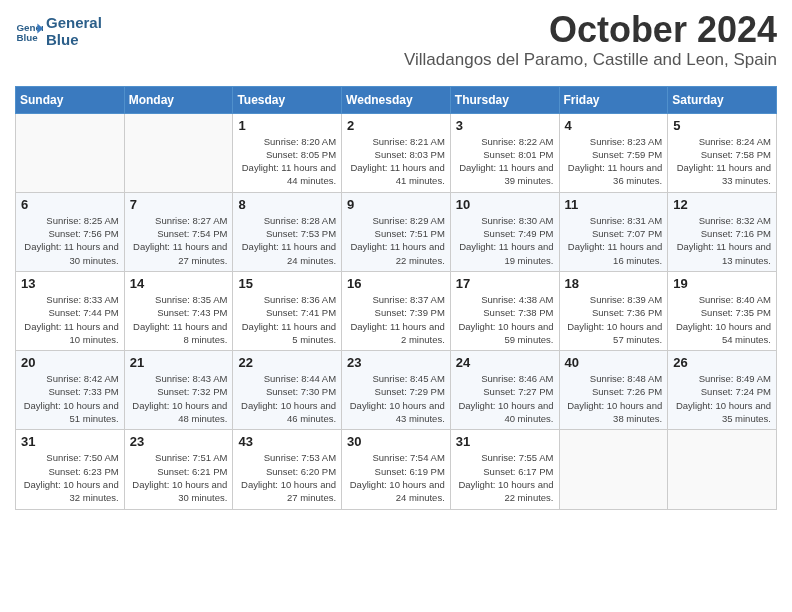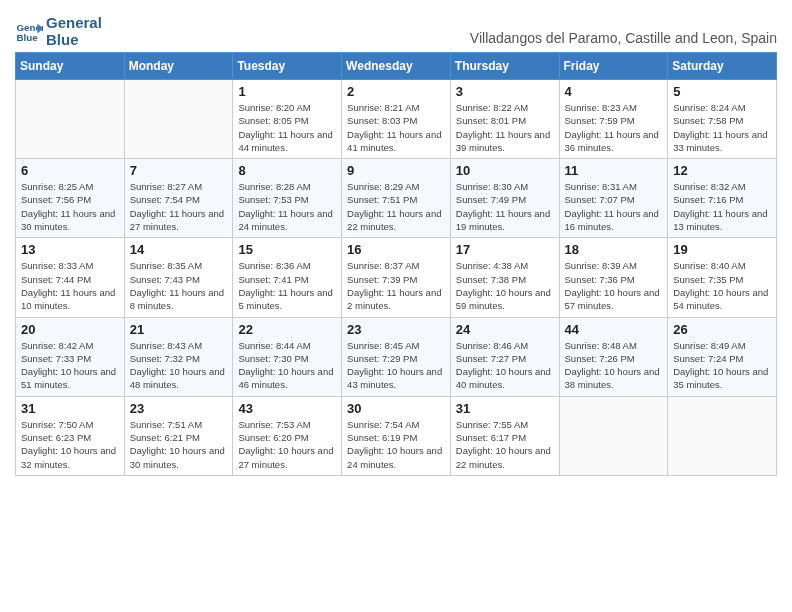--- a/index.html
+++ b/index.html
@@ -29,28 +29,28 @@
     .title-section {
       text-align: right;
     }
     .month-title {
       font-size: 36px;
       font-weight: bold;
       color: #333;
       line-height: 1.1;
     }
     .subtitle {
-      font-size: 14px;
+      font-size: 17px;
       color: #555;
-      margin-top: 20px;
+      margin-top: 0;
     }
     .calendar {
       width: 100%;
       border-collapse: collapse;
-      margin-top: 4px;
+      margin-top: 16px;
     }
     .calendar th {
       background: #3a7abf;
       color: #fff;
       font-size: 12px;
       font-weight: bold;
       padding: 6px 4px;
       text-align: left;
       border: 1px solid #5090cc;
     }
@@ -71,20 +71,21 @@
       font-size: 13px;
       font-weight: bold;
       color: #222;
       display: block;
       margin-bottom: 2px;
     }
     .day-info {
       font-size: 9.5px;
       color: #444;
       line-height: 1.4;
+      text-align: right;
     }
     .empty-cell {
       background: #f9f9f9 !important;
     }
   </style>
 </head>
 <body>
 
 <div class="header">
   <div class="logo">
@@ -93,20 +94,21 @@
       <text x="2" y="18" font-size="14" font-weight="bold" fill="#2c5f8a" font-family="Arial">General</text>
       <text x="2" y="33" font-size="14" font-weight="bold" fill="#2c5f8a" font-family="Arial">Blue</text>
       <polygon points="32,8 40,15 32,22" fill="#3a7abf"></polygon>
     </svg>
     <div>
       <div style="font-size:15px;font-weight:bold;color:#2c5f8a;line-height:1.1;">General</div>
       <div style="font-size:15px;font-weight:bold;color:#2c5f8a;line-height:1.1;">Blue</div>
     </div>
   </div>
   <div class="title-section">
+    <div class="month-title">October 2024</div>
     <div class="subtitle">Villadangos del Paramo, Castille and Leon, Spain</div>
   </div>
 </div>
 
 <table class="calendar">
   <thead>
     <tr>
     <th>Sunday</th>
         <th>Monday</th>
         <th>Tuesday</th>
@@ -264,21 +266,21 @@
 Sunset: 7:29 PM
 Daylight: 10 hours and 43 minutes.</div>
         </td>
         <td>
           <span class="day-number">24</span>
           <div class="day-info">Sunrise: 8:46 AM
 Sunset: 7:27 PM
 Daylight: 10 hours and 40 minutes.</div>
         </td>
         <td>
-          <span class="day-number">44</span>
+          <span class="day-number">40</span>
           <div class="day-info">Sunrise: 8:48 AM
 Sunset: 7:26 PM
 Daylight: 10 hours and 38 minutes.</div>
         </td>
         <td>
           <span class="day-number">26</span>
           <div class="day-info">Sunrise: 8:49 AM
 Sunset: 7:24 PM
 Daylight: 10 hours and 35 minutes.</div>
         </td>

